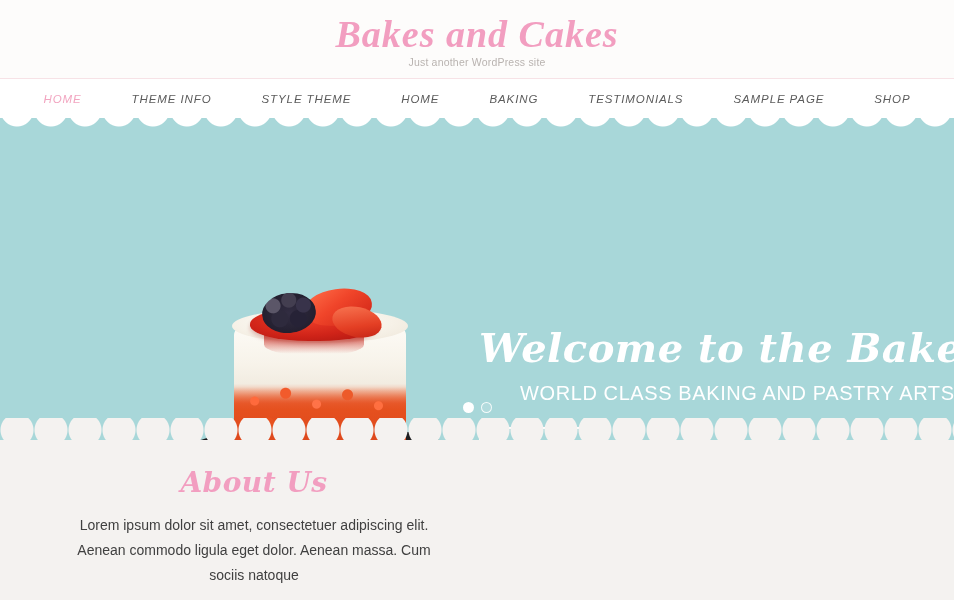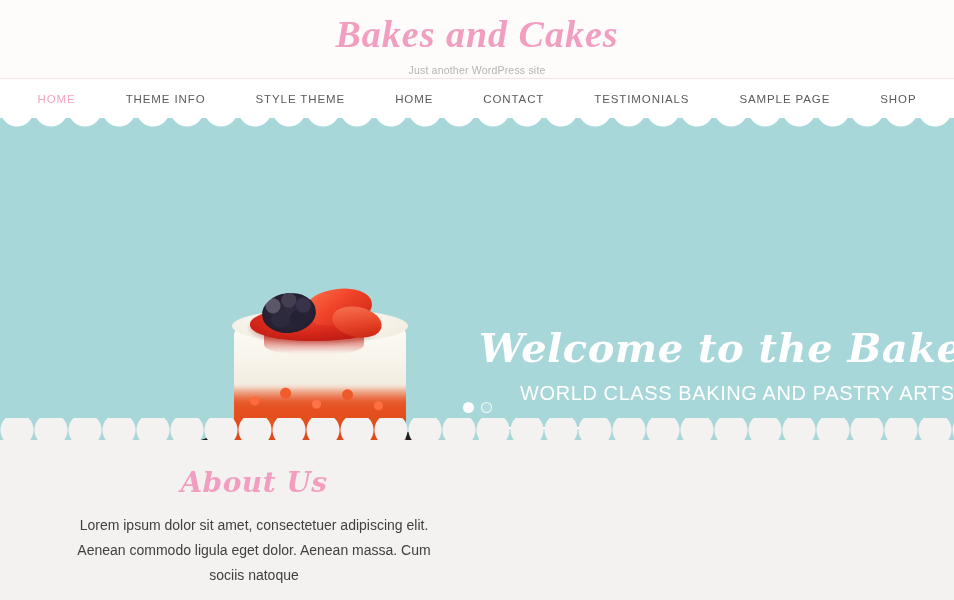--- a/index.html
+++ b/index.html
@@ -25,32 +25,33 @@
     font-style: italic;
     font-weight: bold;
     font-size: 38px;
     line-height: 40px;
     color: #f29ec0;
     letter-spacing: 1px;
   }
   .site-tagline {
     font-size: 10.5px;
     color: #b9b3b0;
-    margin-top: 10px;
+    margin-top: 2px;
     letter-spacing: 0.2px;
   }
 
   
   .main-nav {
     height: 39px;
     background: #ffffff;
     display: flex;
     align-items: center;
     justify-content: center;
     gap: 0px;
+    font-style: italic;
   }
   .nav-item {
     font-size: 11.5px;
     letter-spacing: 0.9px;
     color: #5b5b5b;
     padding: 0 25px;
     text-decoration: none;
     white-space: nowrap;
     cursor: pointer;
   }
@@ -273,21 +274,21 @@
   <header class="site-header">
     <div class="site-title">Bakes and Cakes</div>
     <div class="site-tagline">Just another WordPress site</div>
   </header>
 
   <nav class="main-nav">
     <a class="nav-item active">HOME</a>
     <a class="nav-item">THEME INFO</a>
     <a class="nav-item">STYLE THEME</a>
     <a class="nav-item">HOME</a>
-    <a class="nav-item">CONTACT</a>
+    <a class="nav-item">BAKING</a>
     <a class="nav-item">TESTIMONIALS</a>
     <a class="nav-item">SAMPLE PAGE</a>
     <a class="nav-item">SHOP</a>
   </nav>
 
   <section class="hero">
     <div class="scallop scallop-top"></div>
 
     <div class="hero-inner">
 

